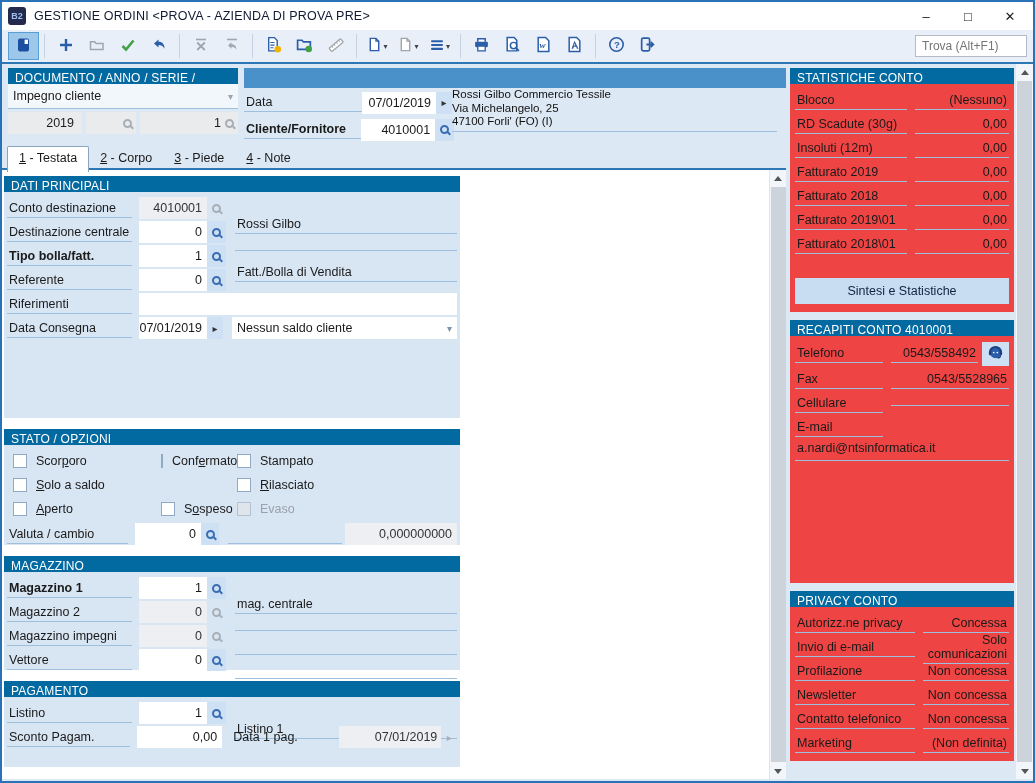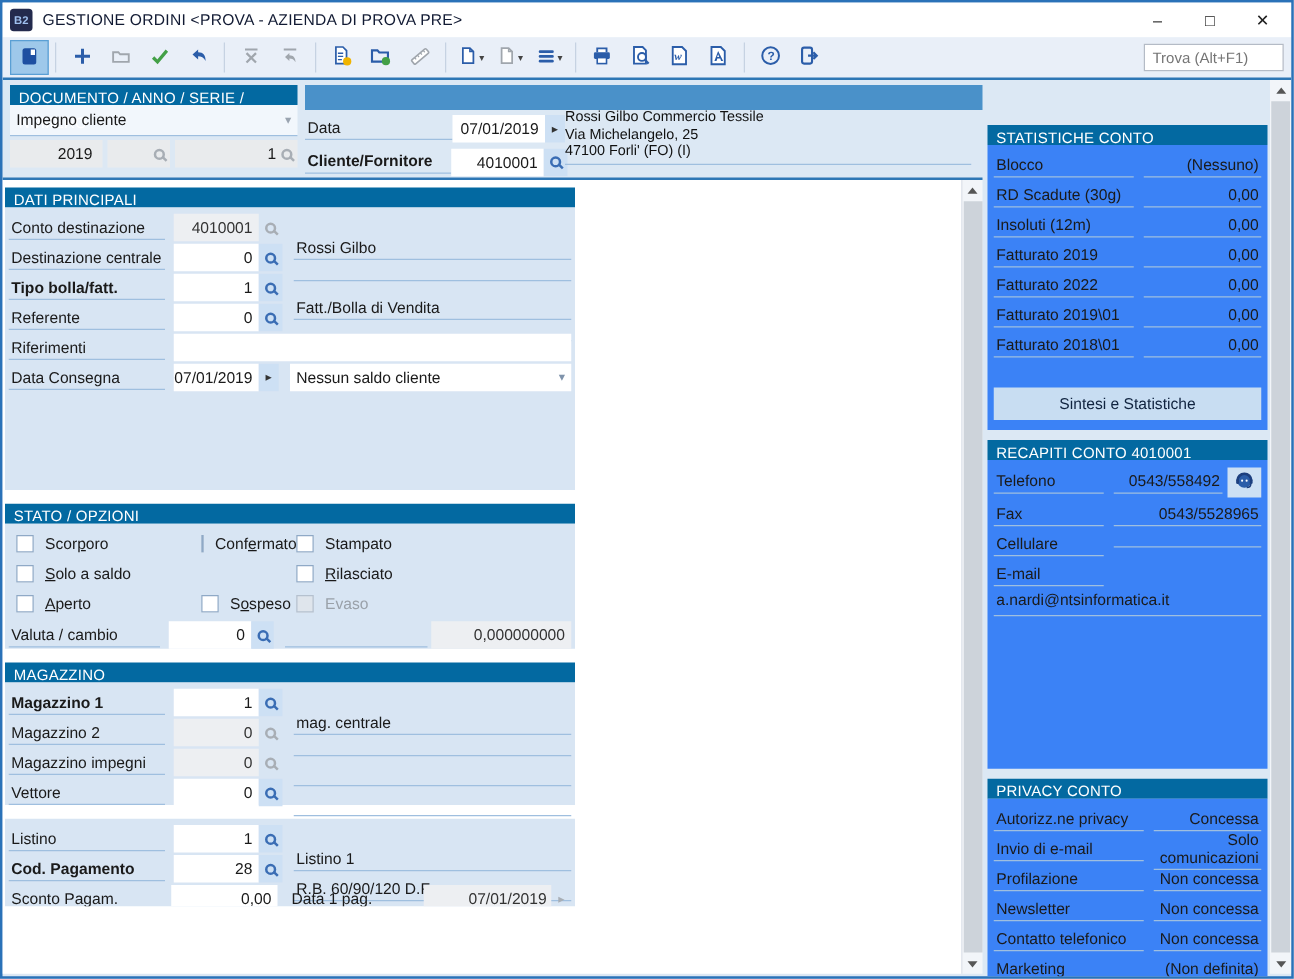--- a/index.html
+++ b/index.html
@@ -21,21 +21,21 @@
     display:flex; align-items:center; padding:0 6px; }
   .tbtn { width:31px; height:28px; display:flex; align-items:center; justify-content:center; border:1px solid transparent; }
   .tbtn.sel { background:#9ec8ea; border-color:#5a9fd4; }
   .tbtn .dd { font-size:8px; color:#444; margin-left:1px; }
   .tsep { width:1px; height:24px; background:#c6d2e2; margin:0 5px; }
   .findbox { margin-left:auto; width:112px; height:22px; border:1px solid #b4bbc6; background:#fff;
     color:#6b6b6b; font-family:"Liberation Sans",sans-serif; font-size:12px; padding:0 6px; }
   
   .bodyzone { display:flex; height:715px; }
   .leftcol { width:784px; display:flex; flex-direction:column; }
-  .rightcol { width:230px; padding:4px 2px 0 4px;margin-top:32px; }
+  .rightcol { width:230px; padding:4px 2px 0 4px; }
   .winscroll { width:17px; }
   
   .headerzone { height:80px; padding:4px 0 0 6px; position:relative; display:flex; }
   .docbox { width:230px; }
   .sec-h { background:#0369a1; color:#fff; height:16px; line-height:20px; padding:0 7px;
     font-size:12px; letter-spacing:.2px; }
   .doctyperow { height:25px; background:#f2f7fc; border-bottom:1px solid #9fbfdf;
     display:flex; align-items:center; padding:0 5px; }
   .doctyperow .chev { margin-left:auto; color:#9aa4b0; font-size:10px; }
   .docnumrow { height:26px; display:flex; gap:4px; padding-top:3px; }
@@ -89,21 +89,21 @@
   .vrow { display:flex; align-items:center; height:26px; }
   .vempty { width:117px; margin-left:9px; border-bottom:1px solid #9fbfdf; height:20px; }
   .vrate { width:116px; margin-left:3px; background:#edeff2; height:22px; display:flex;
     align-items:center; justify-content:flex-end; padding:0 5px; color:#333; }
   
   .p2label { width:110px; margin-left:9px; padding:2px 2px; }
   .p2date { width:104px; background:#edeff2; height:22px; display:flex; align-items:center;
     justify-content:flex-end; padding:0 4px; color:#333; }
   
   .rsection { margin-bottom:8px; }
-  .rbody { background:#3b82f6; padding:4px 5px 6px 5px; }
+  .rbody { background:#ef4444; padding:4px 5px 6px 5px; }
   .prow { display:flex; align-items:center; height:24px; }
   .plabel { width:112px; border-bottom:1px solid #9fbfdf; padding:2px 2px; margin-right:8px; }
   .pvalue { flex:1; text-align:right; border-bottom:1px solid #9fbfdf; padding:2px 2px; }
   .rspacer { height:22px; }
   .bigbtn { height:26px; background:#c8ddf2; display:flex; align-items:center; justify-content:center;
     color:#10233f; margin:0 0 2px 0; border:none; width:100%; font-family:inherit; font-size:12.5px; }
   .plabel.w90 { width:88px; }
   .phonebtn { width:27px; height:24px; background:#cde0f4; border:none; margin-left:4px;
     display:flex; align-items:center; justify-content:center; }
   .emailval { border-bottom:1px solid #9fbfdf; padding:2px 2px; height:22px; }
@@ -299,20 +299,26 @@
             </button>
         </div>
       </div>
       <div class="clientinfo">
         <div>Rossi Gilbo  Commercio Tessile</div>
         <div>Via Michelangelo, 25</div>
         <div class="l3">47100 Forli'  (FO)   (I)</div>
       </div>
     </div>
 
+    <div class="tabs">
+      <span class="tab active"><span class="u">1</span><span> - Testata</span></span>
+      <span class="tab"><span class="u">2</span><span> - Corpo</span></span>
+      <span class="tab"><span class="u">3</span><span> - Piede</span></span>
+      <span class="tab"><span class="u">4</span><span> - Note</span></span>
+    </div>
 
     <div class="pagewrap">
       <div class="page">
 
         <div class="section">
           <div class="sec-h">DATI PRINCIPALI</div>
           <div class="sec-b" style="height:226px">
             <div class="frow">
               <span class="flabel">Conto destinazione</span>
               <span class="ibox ro fval">4010001</span>
@@ -447,36 +453,29 @@
               <span class="ibox fval">0</span>
               <button class="sbtn">
                   <span class="mag"></span>
                 </button>
               <span class="fdesc"></span>
             </div>
           </div>
         </div>
 
         <div class="section">
+          <div class="sec-h">PAGAMENTO</div>
           <div class="sec-b" style="height:70px;overflow:hidden">
             <div class="frow">
               <span class="flabel">Listino</span>
               <span class="ibox fval">1</span>
               <button class="sbtn">
                   <span class="mag"></span>
                 </button>
               <span class="fdesc">Listino 1</span>
-            </div>
-            <div class="frow">
-              <span class="flabel bold">Cod. Pagamento</span>
-              <span class="ibox fval">28</span>
-              <button class="sbtn">
-                  <span class="mag"></span>
-                </button>
-              <span class="fdesc">R.B. 60/90/120 D.F.</span>
             </div>
             <div class="frow">
               <span class="flabel">Sconto Pagam.</span>
               <span class="ibox" style="width:87px">0,00</span>
               <span class="p2label">Data 1 pag.</span>
               <span class="p2date">07/01/2019</span>
               <button class="abtn dis">▸</button>
             </div>
           </div>
         </div>
@@ -510,21 +509,21 @@
           </div>
         <div class="prow">
             <span class="plabel">Insoluti (12m)</span>
             <span class="pvalue">0,00</span>
           </div>
         <div class="prow">
             <span class="plabel">Fatturato 2019</span>
             <span class="pvalue">0,00</span>
           </div>
         <div class="prow">
-            <span class="plabel">Fatturato 2022</span>
+            <span class="plabel">Fatturato 2018</span>
             <span class="pvalue">0,00</span>
           </div>
         <div class="prow">
             <span class="plabel">Fatturato 2019\01</span>
             <span class="pvalue">0,00</span>
           </div>
         <div class="prow">
             <span class="plabel">Fatturato 2018\01</span>
             <span class="pvalue">0,00</span>
           </div>

